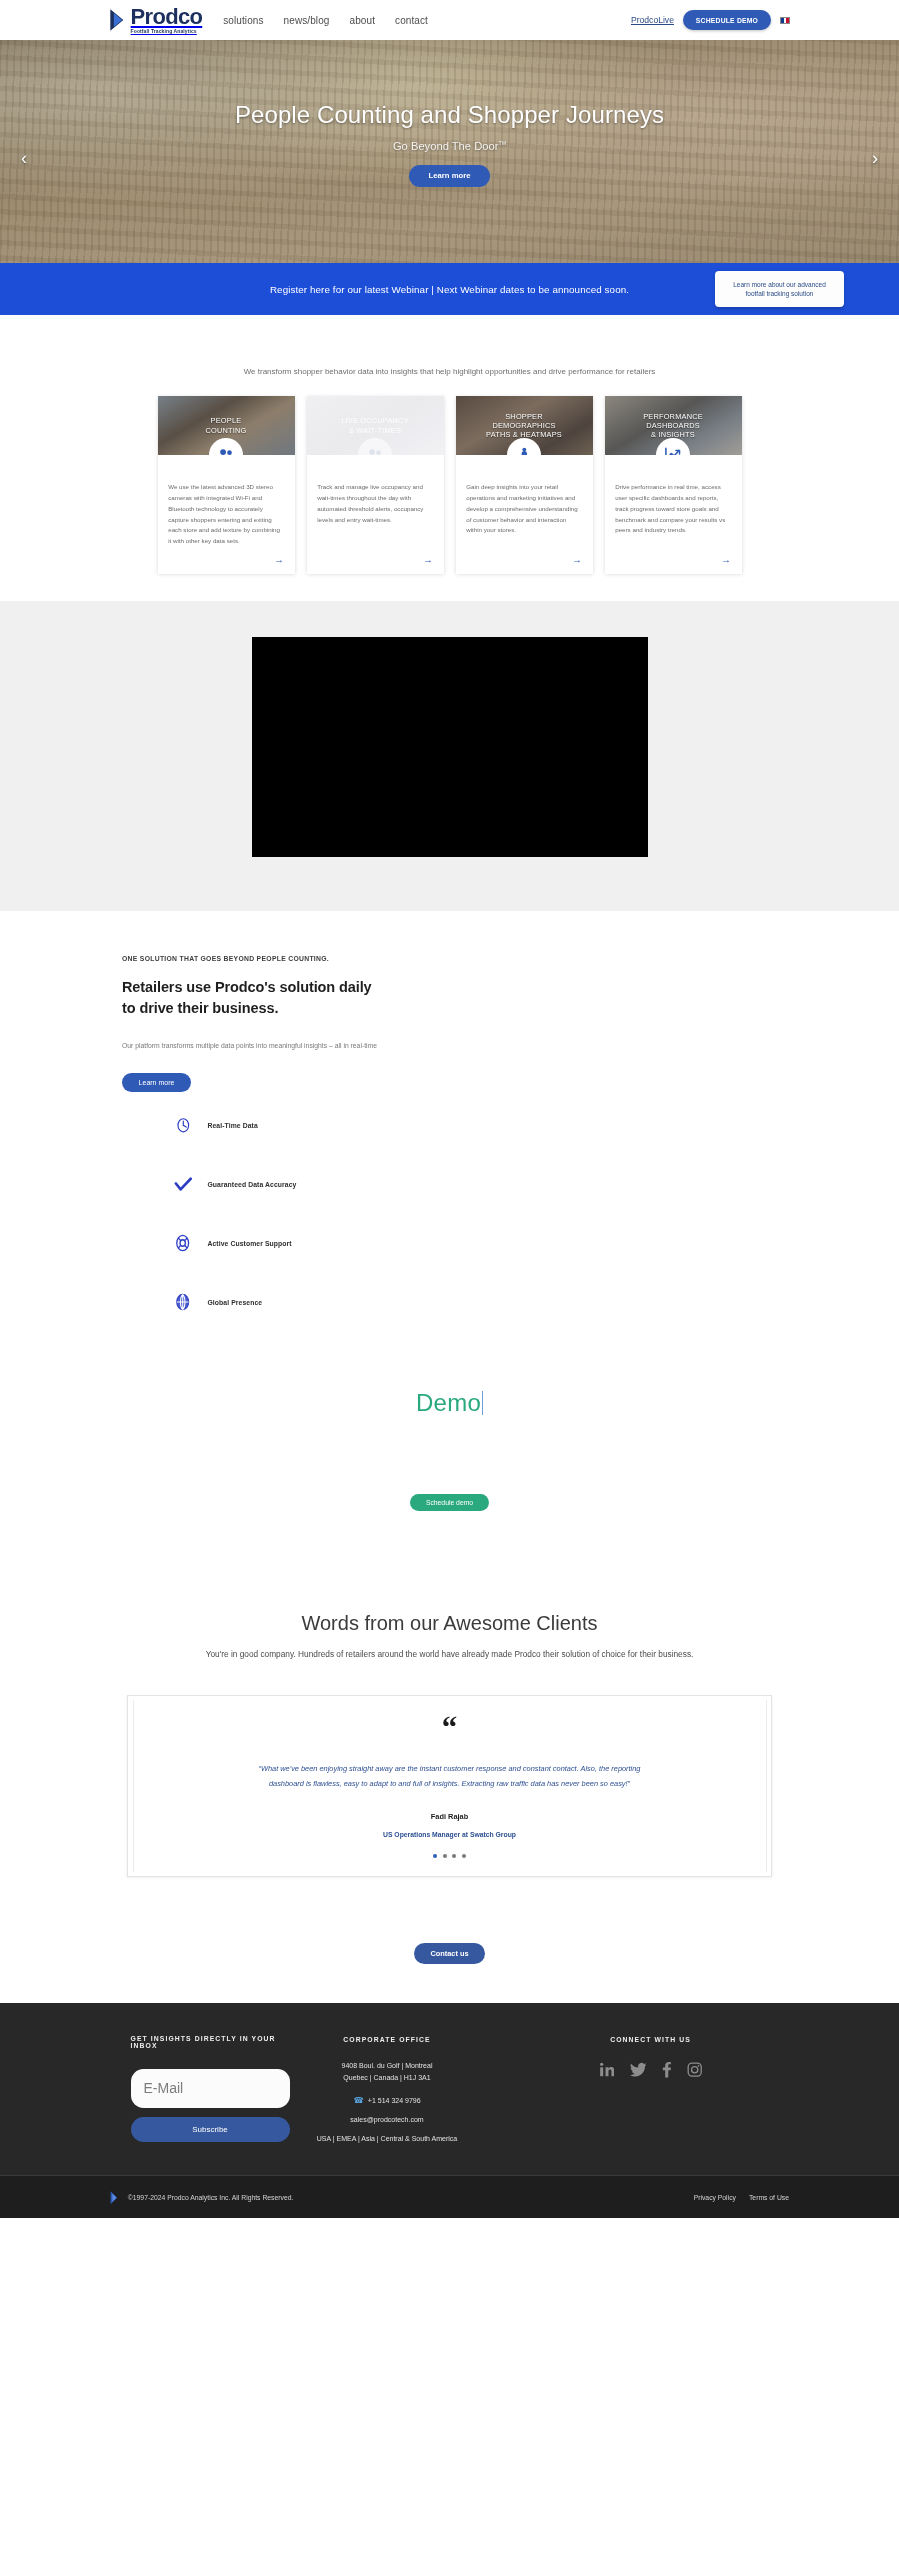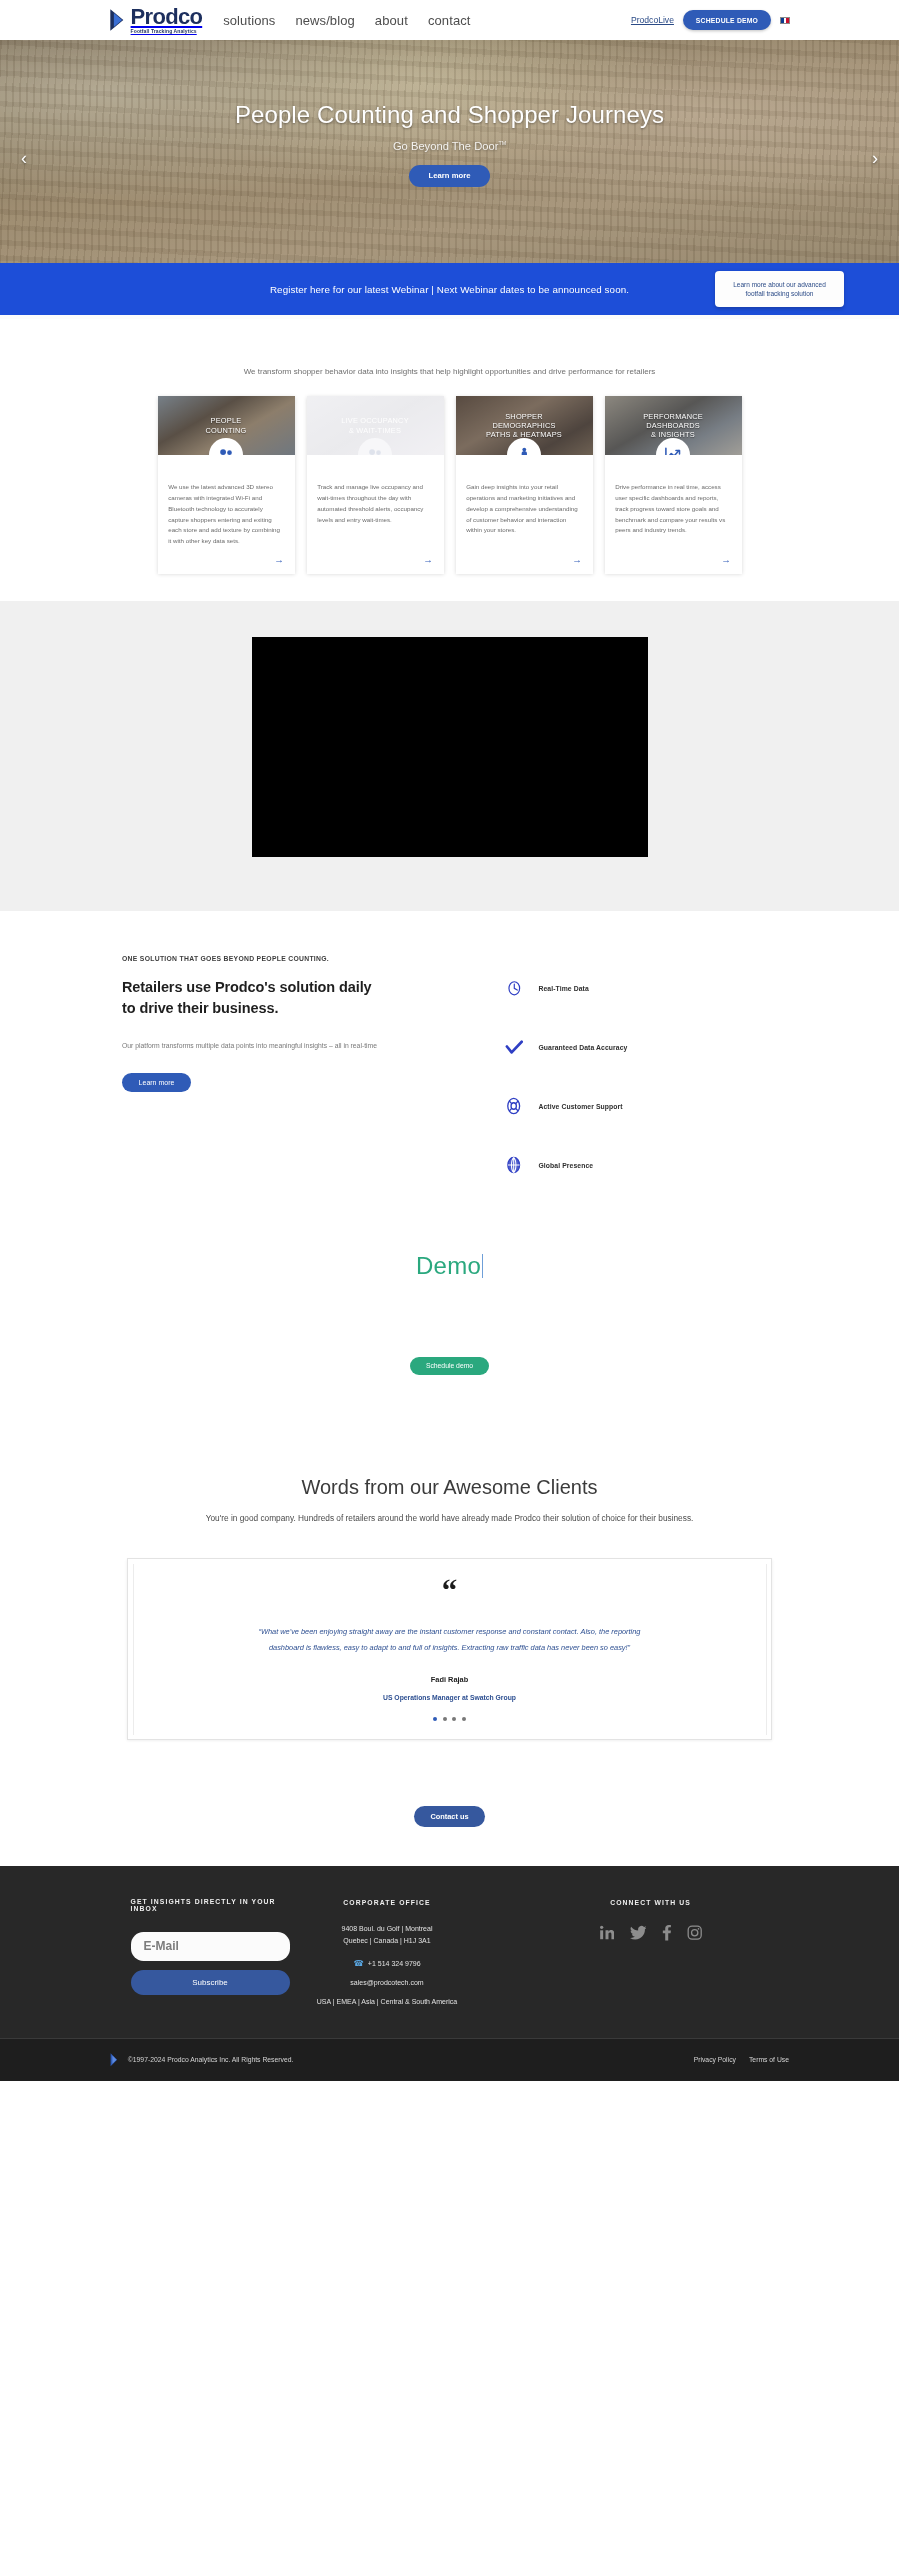--- a/index.html
+++ b/index.html
@@ -33,21 +33,21 @@
   }
   .logo-tag {
     font-size: 5px;
     color: #1d2f5e;
     letter-spacing: 0.1px;
     margin-top: 0.6px;
     font-weight: 600;
   }
   .nav { display: flex; gap: 20px; margin-left: 21px; }
   .nav a {
-    font-size: 13px;
+    font-size: 10px;
     color: #4d4d4d;
     text-decoration: none;
     letter-spacing: 0.1px;
   }
   .header-right {
     margin-left: auto;
     display: flex;
     align-items: center;
     gap: 9.5px;
     padding-right: 109px;
@@ -253,21 +253,21 @@
   .img-dash { background: linear-gradient(150deg,#b8b2a6 0%,#6c6b69 42%,#9aa3ad 70%,#d6d2c9 100%); }
   .card.dim .card-title { color: rgba(255,255,255,.95); text-shadow:none; }
   .card.dim .card-img .tint { background: rgba(245,245,248,.55); }
 
   
   .video-section { background:#f0f0f0; padding: 36px 0 54px 0; display:flex; justify-content:center; }
   .video-box { width: 396px; height: 220px; background:#000000; }
 
   
   .solution { background:#fff; padding: 44px 0 0 0; display:flex; justify-content:center; }
-  .solution-inner { width: 681px; display:flex; }
+  .solution-inner { width: 681px; display:flex;flex-direction:column; }
   .sol-left { width: 331px; padding-left: 13px; }
   .eyebrow { font-size: 6.8px; font-weight:700; color:#3d3d3d; letter-spacing:0.3px; }
   .sol-h { font-size: 14.5px; font-weight:700; color:#1f1f1f; margin-top: 15px; line-height:1.45; letter-spacing:-0.1px; }
   .sol-p { font-size: 6.8px; color:#7a7a7a; margin-top: 21px; line-height:1.75; }
   .btn-learn-more-2 {
     margin-top: 21px;
     background:#2f5bb7; color:#fff; border:none;
     border-radius: 12px; padding: 6px 16.6px;
     font-size: 7px; cursor:pointer;
   }
@@ -331,23 +331,23 @@
     border-radius:10.7px; padding:6px 16.6px;
     font-size:7.4px; font-weight:600; cursor:pointer;
   }
 
   
   .footer { background:#282828; padding: 32px 0 0 0; }
   .footer-inner { width: 686px; margin: 0 auto; display:flex; }
   .f-col-news { width: 183px; padding-left: 24px; }
   .f-head { font-size: 6.8px; font-weight:700; color:#efefef; letter-spacing: 1.1px; }
   .f-input {
-    margin-top: 19.5px; width: 159px; height: 29px; border-radius: 12.4px;
-    border: none; background:#fbfbfb; padding: 0 13px; font-size: 12px;
-    color:#333; font-family:"Liberation Sans", sans-serif;font-weight:bold;
+    margin-top: 19.5px; width: 159px; height: 39px; border-radius: 12.4px;
+    border: none; background:#fbfbfb; padding: 0 13px; font-size: 14px;
+    color:#333; font-family:"Liberation Sans", sans-serif;
   }
   .f-input::placeholder { color:#7c7c7c; }
   .btn-subscribe {
     margin-top: 9.5px; width: 159px; height: 25px; border-radius:12.4px;
     border:none; background:#36589e; color:#fff; font-size:8px;
     cursor:pointer; font-family:"Liberation Sans", sans-serif;
   }
   .f-col-office { width: 195px; text-align:center; padding-top:1.2px; }
   .f-addr { font-size: 7px; color:#e2e2e2; margin-top: 16.6px; line-height: 1.75; }
   .f-phone { font-size: 7px; color:#e2e2e2; margin-top: 10.7px; display:flex; align-items:center; justify-content:center; gap:4.1px; }

